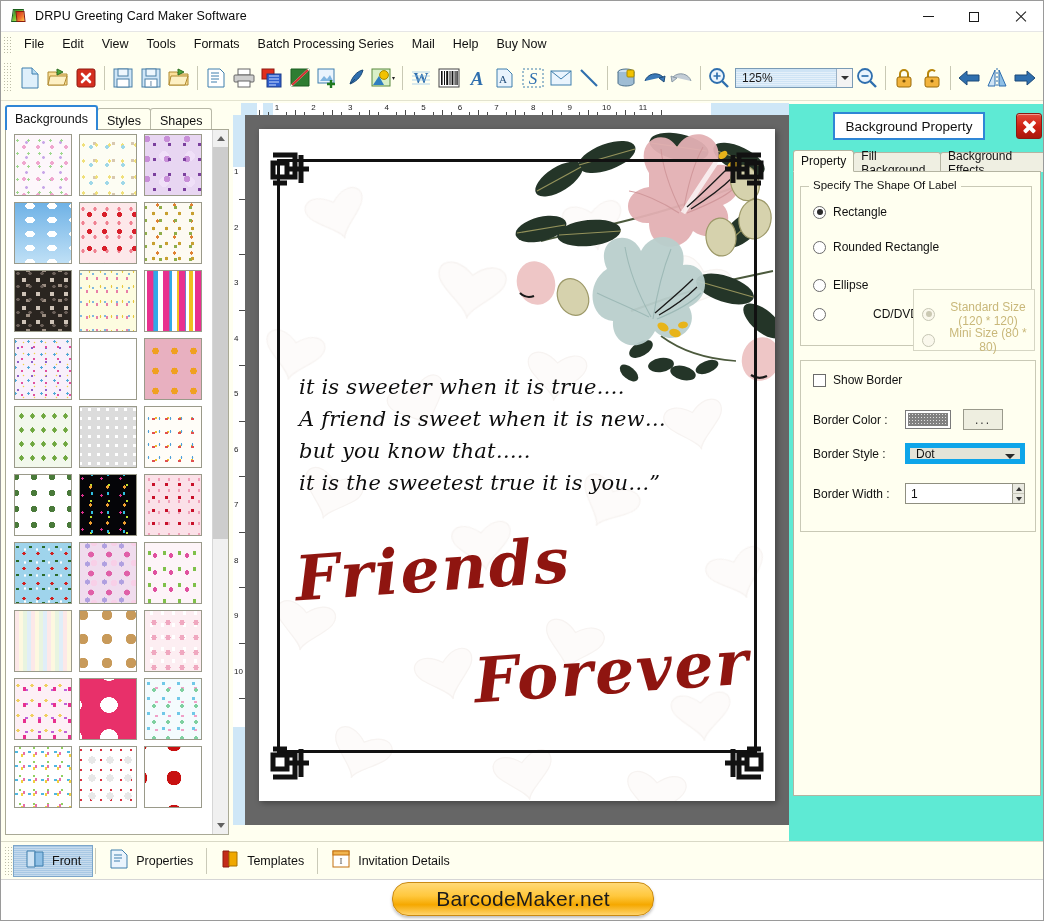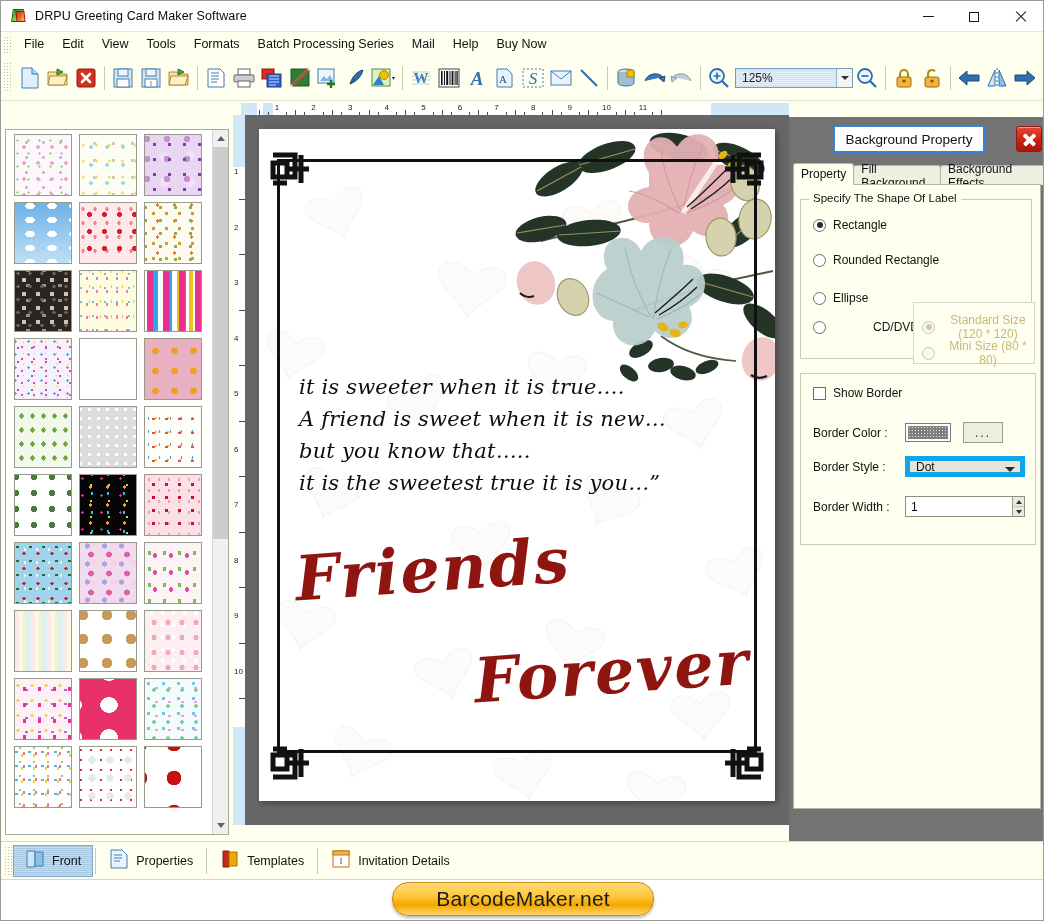--- a/index.html
+++ b/index.html
@@ -251,22 +251,22 @@
     font-family: "DejaVu Serif", serif;
     font-style: italic; font-weight: bold;
     font-size: 62px; color: #8f1510;
     transform: rotate(-4deg);
     letter-spacing: 2px;
   }
   #floral { position: absolute; right: -6px; top: -8px; width: 270px; height: 265px; }
 
   
   #rightpanel {
-    position: absolute; left: 788px; top: 16px; width: 256px; height: 740px;
-    background: #737373;
+    position: absolute; left: 788px; top: 3px; width: 256px; height: 740px;
+    background: #5eead4;
   }
   #bg-prop-title {
     position: absolute; left: 44px; top: 8px; width: 152px; height: 28px;
     border: 2px solid #2f86d6; background: #ffffff;
     display: flex; align-items: center; justify-content: center;
     font-size: 13.5px; color: #111;
   }
   #bg-prop-close {
     position: absolute; left: 227px; top: 9px;
     width: 26px; height: 26px;
@@ -688,20 +688,25 @@
     </div>
     <div class="tbtn">
       
     </div>
 
   </div>
 
   <div id="main">
 
     <div id="leftpanel">
+      <div id="lp-tabs">
+        <div class="lp-tab sel">Backgrounds</div>
+        <div class="lp-tab">Styles</div>
+        <div class="lp-tab">Shapes</div>
+      </div>
 
       <div id="thumbs-wrap">
         <div id="thumbs">
 
           <div class="thumb">
               <div class="inner" style="background:#fdf7fb;background-image:radial-gradient(#f0a6cf 18%,transparent 19%),radial-gradient(#9fd88f 14%,transparent 15%),radial-gradient(#c7a6e8 12%,transparent 13%);background-size:14px 16px,11px 13px,17px 15px;background-position:2px 4px,8px 12px,3px 30px;"></div>
             </div>
           <div class="thumb">
               <div class="inner" style="background:#fdfdf3;background-image:radial-gradient(#9fd8e8 16%,transparent 17%),radial-gradient(#f0e07a 14%,transparent 15%),radial-gradient(#d8c8b0 12%,transparent 13%);background-size:16px 18px,13px 16px,19px 17px;background-position:3px 3px,10px 18px,5px 34px;"></div>
             </div>

